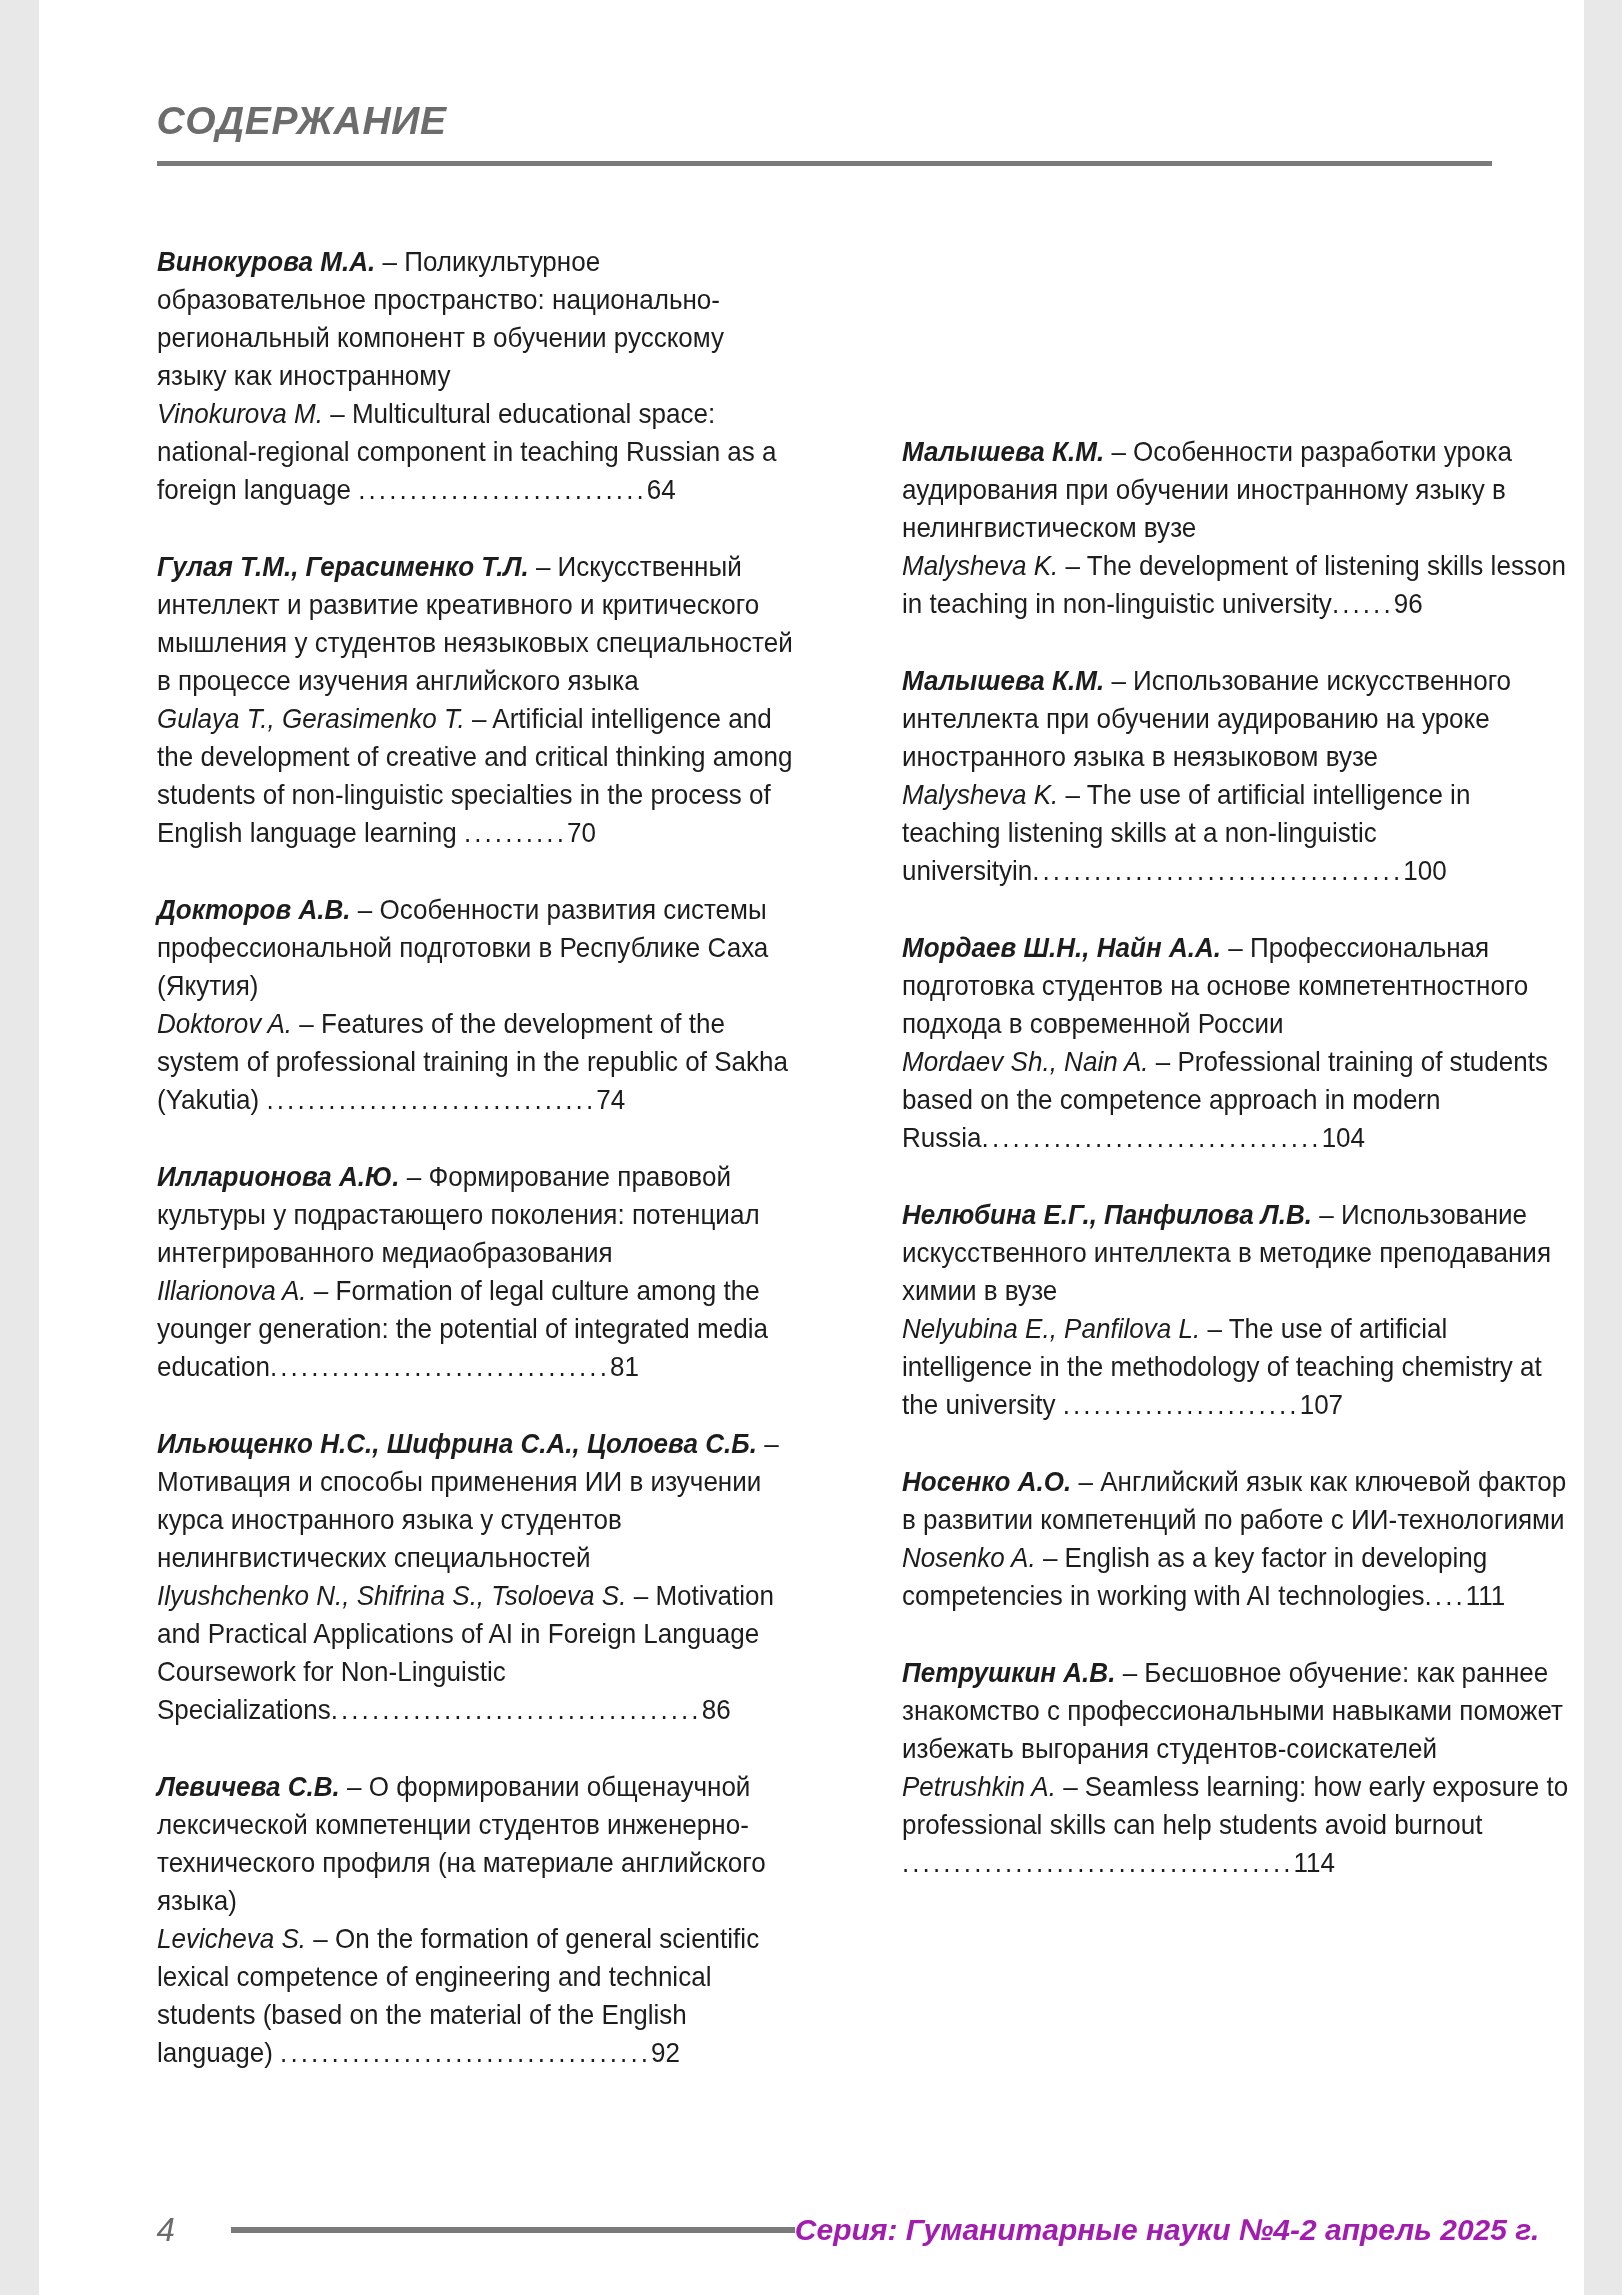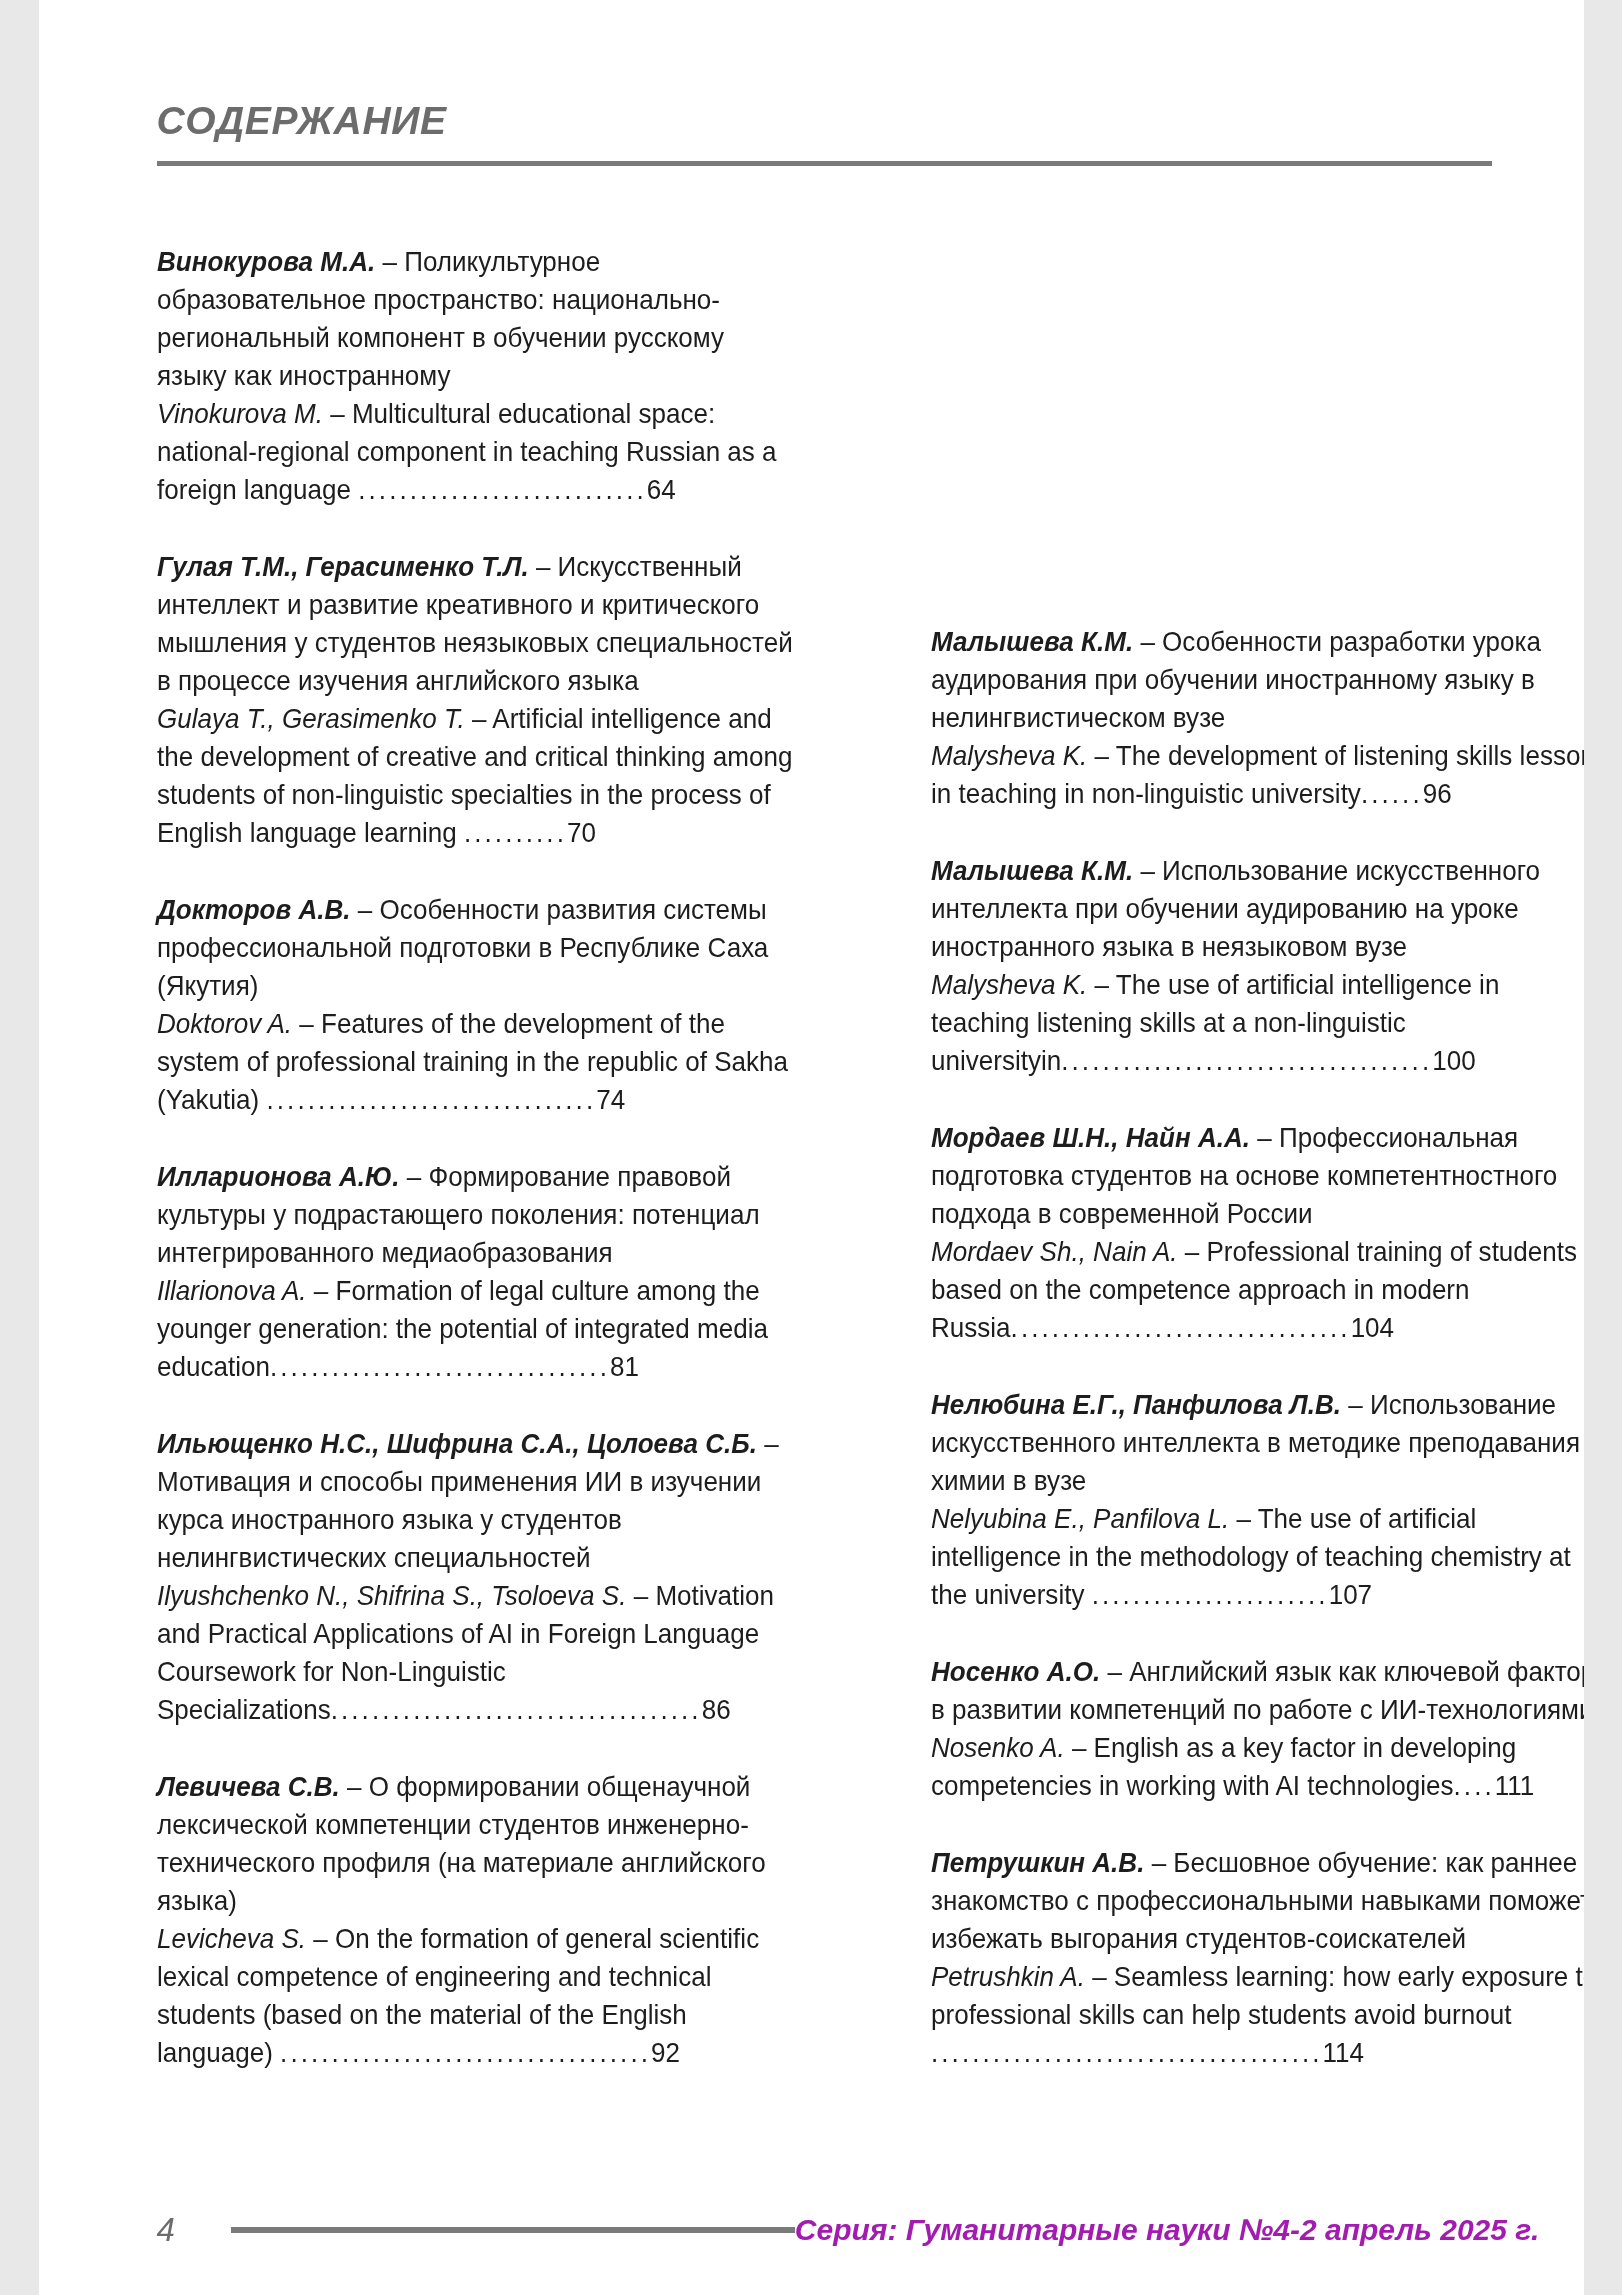--- a/index.html
+++ b/index.html
@@ -26,26 +26,26 @@
     letter-spacing: 0.7px;
   }
   .header-rule {
     margin-top: 17px;
     height: 4.6px;
     background: #7a7a7a;
   }
   
   .columns {
     display: flex;
-    align-items: flex-end;
+    align-items: center;
     margin: 77px 92px 0 118px;
   }
   .col { flex: 0 0 auto; }
   .col-left  { width: 641px;  margin-right: 51px; }
-  .col-right { width: 669px; margin-left: 80px; }
+  .col-right { width: 669px; margin-left: 51px; }
   .col-divider {
     width: 2.6px;
     background: #1d1d1d;
     flex: 0 0 auto;
   }
   
   .entry { margin: 0 0 39px 0; }
   .entry p {
     margin: 0;
     font-size: 28px;

